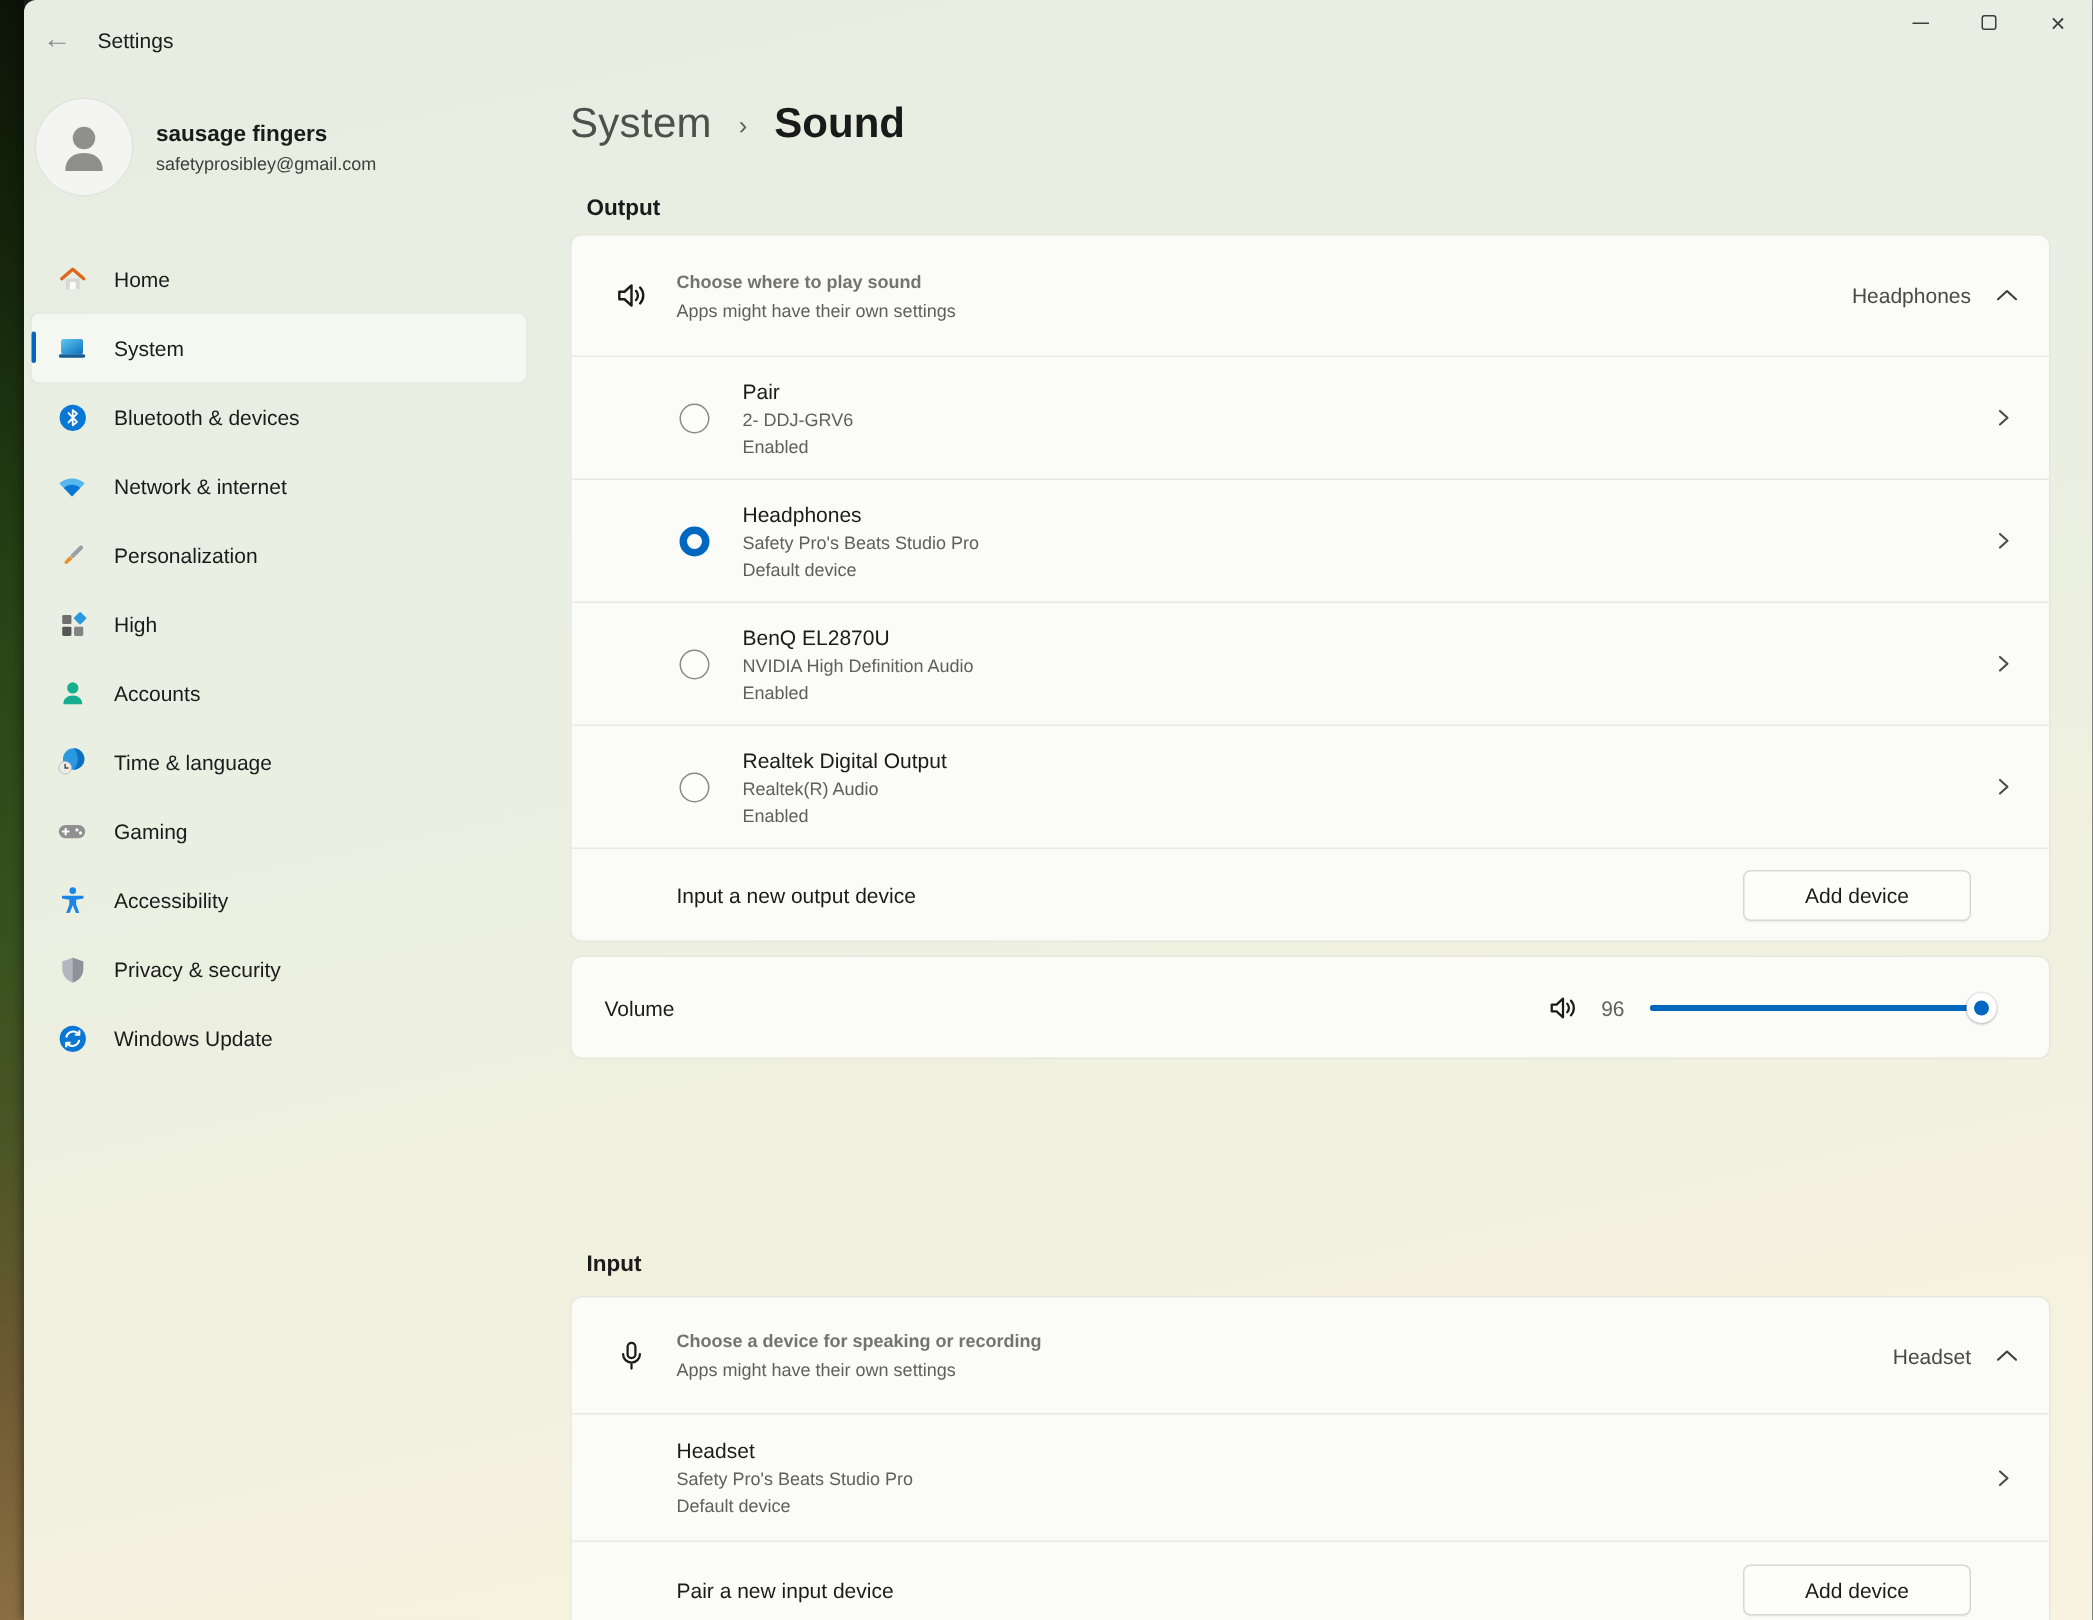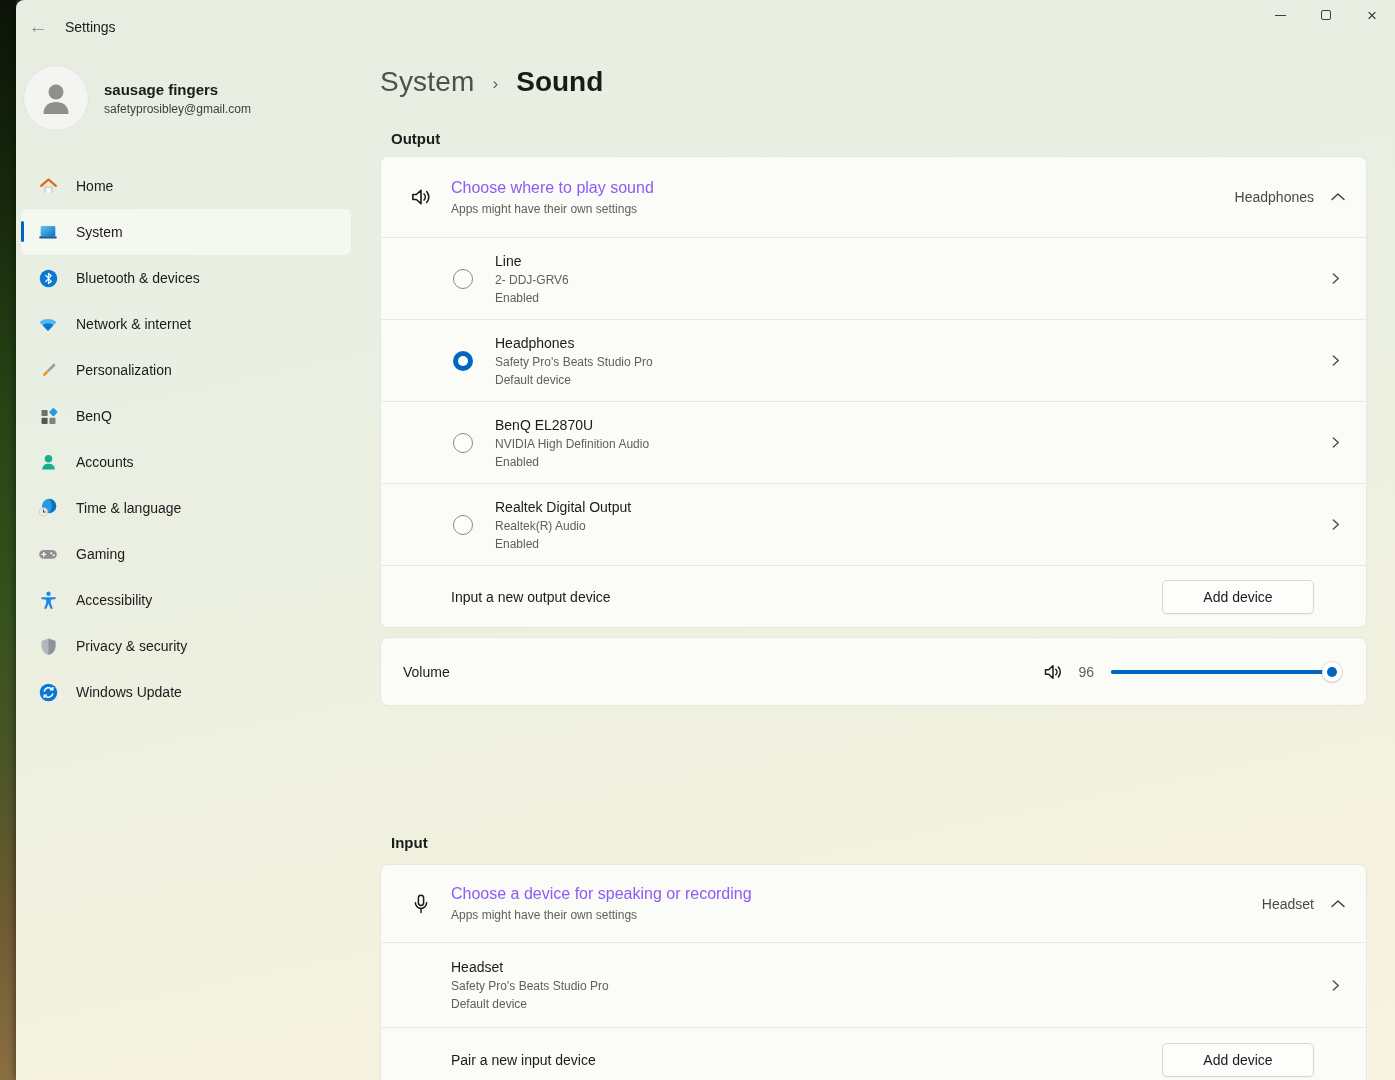--- a/index.html
+++ b/index.html
@@ -72,42 +72,42 @@
   .card-volume { top:637px; height:69px; }
   .card-mono   { top:713px; height:80px; }
   .card-input  { top:864px; height:226px; }
 
   .row { display:flex; align-items:center; border-top:1px solid #e9e9e1; }
   .row:first-child { border-top:none; }
 
   .exp-header { height:80px; padding:0 20px 0 27px; }
   .exp-icon { width:26px; height:26px; display:flex; align-items:center; justify-content:center; }
   .exp-text { margin-left:17px; flex:1; }
-  .exp-title { font-size:16px; color:#8b5cf6; }
+  .exp-title { font-size:12px; color:#737373;font-weight:bold; }
   .exp-sub { font-size:12px; color:#5f5f5c; margin-top:5px; }
   .exp-value { font-size:14px; color:#494946; margin-right:16px; }
 
   .device-row { height:82px; padding:0 20px 0 72px; }
   .device-row.no-radio { padding-left:70px; }
   .radio { width:20px; height:20px; border-radius:50%; border:1px solid #8a8a86; background:#fdfdfc; flex:none; }
   .radio.checked { border:none; background:#0067c0; position:relative; }
   .radio.checked::after { content:""; position:absolute; left:5px; top:5px; width:10px; height:10px;
     border-radius:50%; background:#fdfdfc; }
   .device-text { margin-left:22px; flex:1; }
   .device-name { font-size:14px; color:#1b1b1b; }
   .device-sub { font-size:12px; color:#5f5f5c; margin-top:4px; }
   .chev-right { flex:none; display:flex; margin-right:4px; }
 
   .pair-row { height:63px; padding:0 52px 0 70px; }
   .pair-label { font-size:14px; color:#1b1b1b; flex:1; }
   .add-btn { width:152px; height:34px; background:#fdfdfb; border:1px solid #d8d8d1; border-radius:5px;
     font-size:14px; color:#1b1b1b; font-family:"Liberation Sans", sans-serif;
     box-shadow:0 1px 1px rgba(0,0,0,0.04); }
 
-  .volume-row { height:100%; padding:0 25px 0 22px; border-top:none; }
+  .volume-row { height:100%; padding:0 36px 0 22px; border-top:none; }
   .volume-label { font-size:14px; color:#1b1b1b; flex:1; }
   .vol-icon { display:flex; margin-right:13px; }
   .vol-value { font-size:14px; color:#5f5f5c; margin-right:17px; }
   .slider { position:relative; width:230px; height:20px; }
   .slider-track { position:absolute; left:0; top:8px; width:100%; height:4px; border-radius:2px; background:#8b8b85; }
   .slider-fill { position:absolute; left:0; top:8px; height:4px; border-radius:2px; background:#0067c0; }
   .slider-handle { position:absolute; top:0; width:20px; height:20px; border-radius:50%; background:#ffffff;
     box-shadow:0 0 0 1px rgba(0,0,0,0.08), 0 1px 2px rgba(0,0,0,0.15); }
   .slider-handle::after { content:""; position:absolute; left:5px; top:5px; width:10px; height:10px;
     border-radius:50%; background:#0067c0; }
@@ -225,21 +225,21 @@
 
       <div class="nav-item">
         <span class="nav-icon">
           <svg width="21" height="21" viewBox="0 0 24 24">
             <rect x="4" y="4.5" width="7" height="7" rx="1" fill="#6f6f6f"></rect>
             <rect x="4" y="13.5" width="7" height="7" rx="1" fill="#565656"></rect>
             <rect x="13" y="13.5" width="7" height="7" rx="1" fill="#838383"></rect>
             <rect x="14" y="3.4" width="7.2" height="7.2" rx="1" transform="rotate(45 17.6 7)" fill="#2b99e0"></rect>
           </svg>
         </span>
-        <span class="nav-label">BenQ</span>
+        <span class="nav-label">High</span>
       </div>
 
       <div class="nav-item">
         <span class="nav-icon">
           <svg width="21" height="21" viewBox="0 0 24 24">
             <circle cx="12" cy="7.6" r="4.3" fill="#16ae8e"></circle>
             <path d="M4.8 20 C4.8 15.6 8 13.4 12 13.4 C16 13.4 19.2 15.6 19.2 20 Z" fill="#16ae8e"></path>
           </svg>
         </span>
         <span class="nav-label">Accounts</span>
@@ -326,21 +326,21 @@
         <span style="display:flex">
           <svg width="16" height="10" viewBox="0 0 16 10" fill="none" stroke="#3d3d3a" stroke-width="1.4">
             <path d="M2 7.5 L8 2 L14 7.5" stroke-linecap="round" stroke-linejoin="round"></path>
           </svg>
         </span>
       </div>
 
       <div class="row device-row">
         <span class="radio"></span>
         <span class="device-text">
-          <span class="device-name" style="display:block">Line</span>
+          <span class="device-name" style="display:block">Pair</span>
           <span class="device-sub" style="display:block">2- DDJ-GRV6</span>
           <span class="device-sub" style="display:block">Enabled</span>
         </span>
         <span class="chev-right">
           <svg width="13" height="13" viewBox="0 0 12 12" fill="none" stroke="#4c4c48" stroke-width="1.3">
               <path d="M4 1.8 L8.6 6 L4 10.2" stroke-linecap="round" stroke-linejoin="round"></path>
             </svg>
         </span>
       </div>
 

